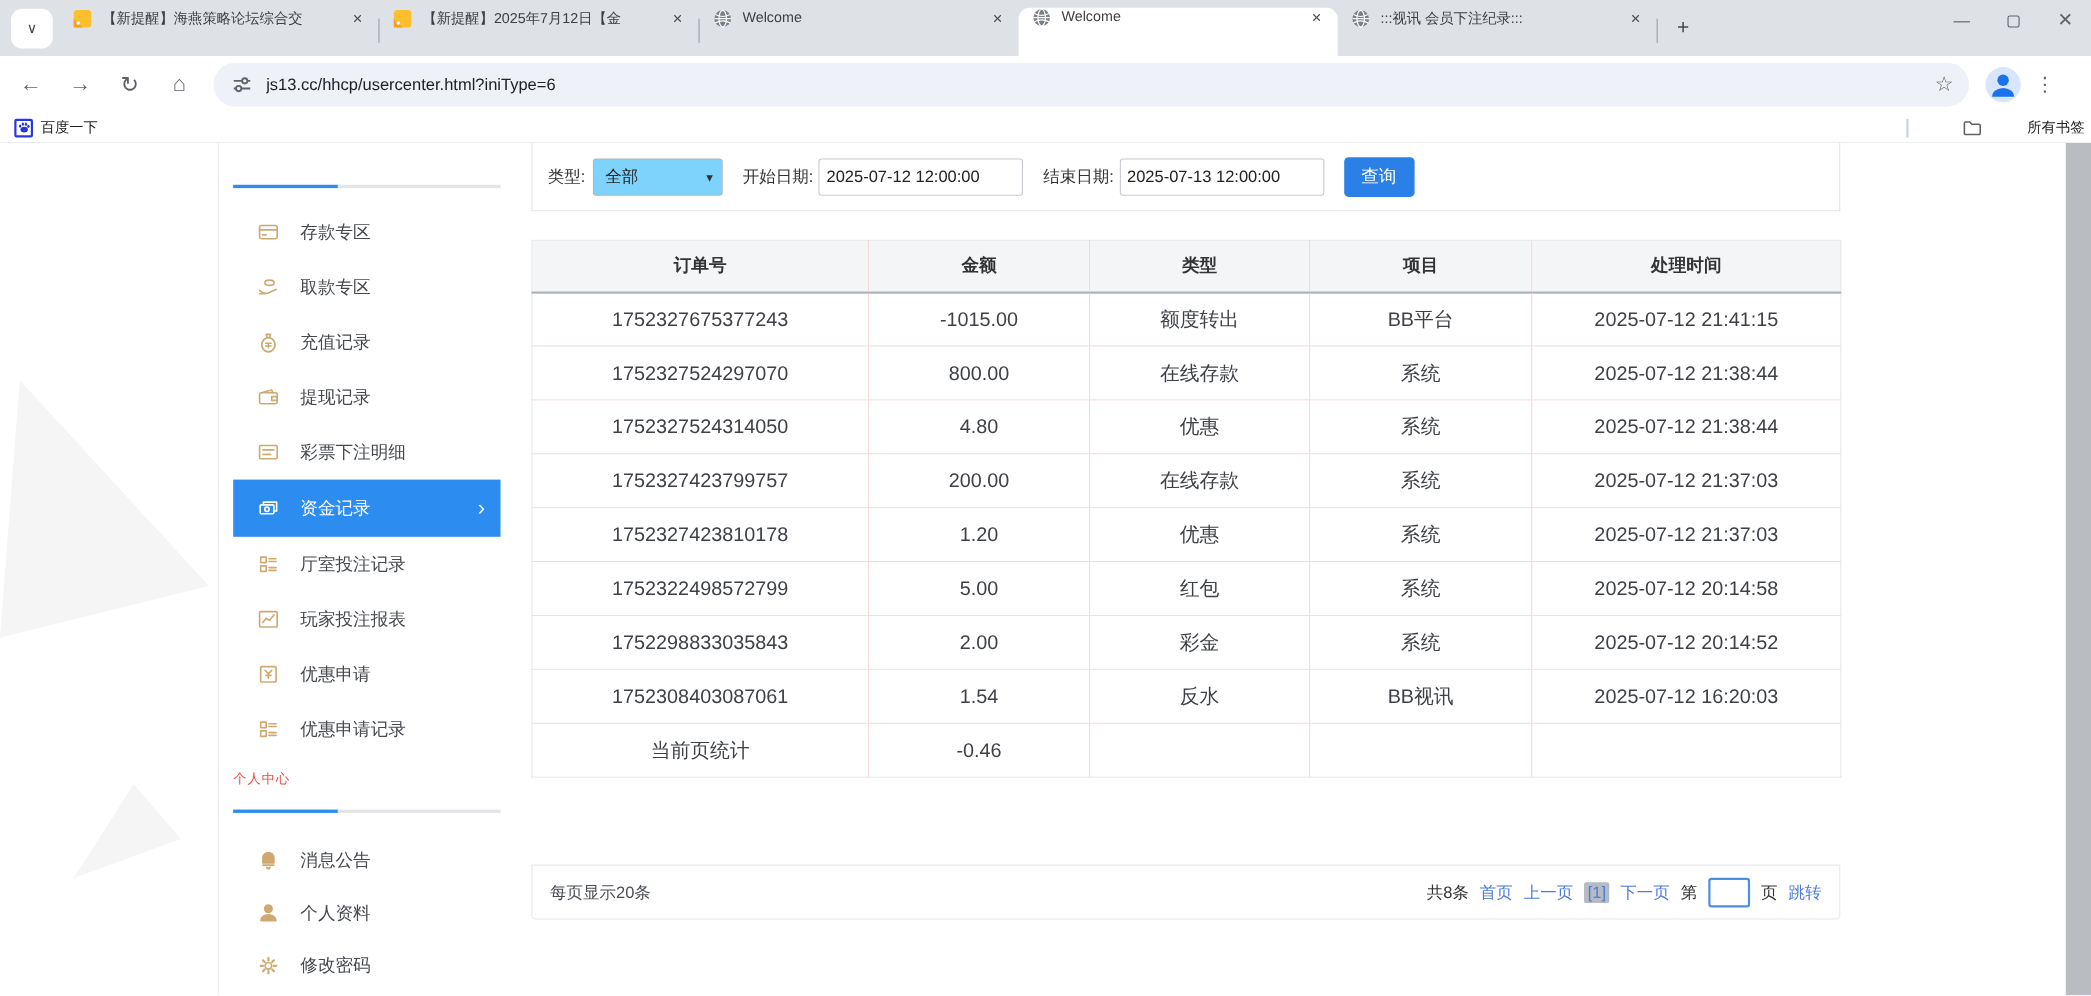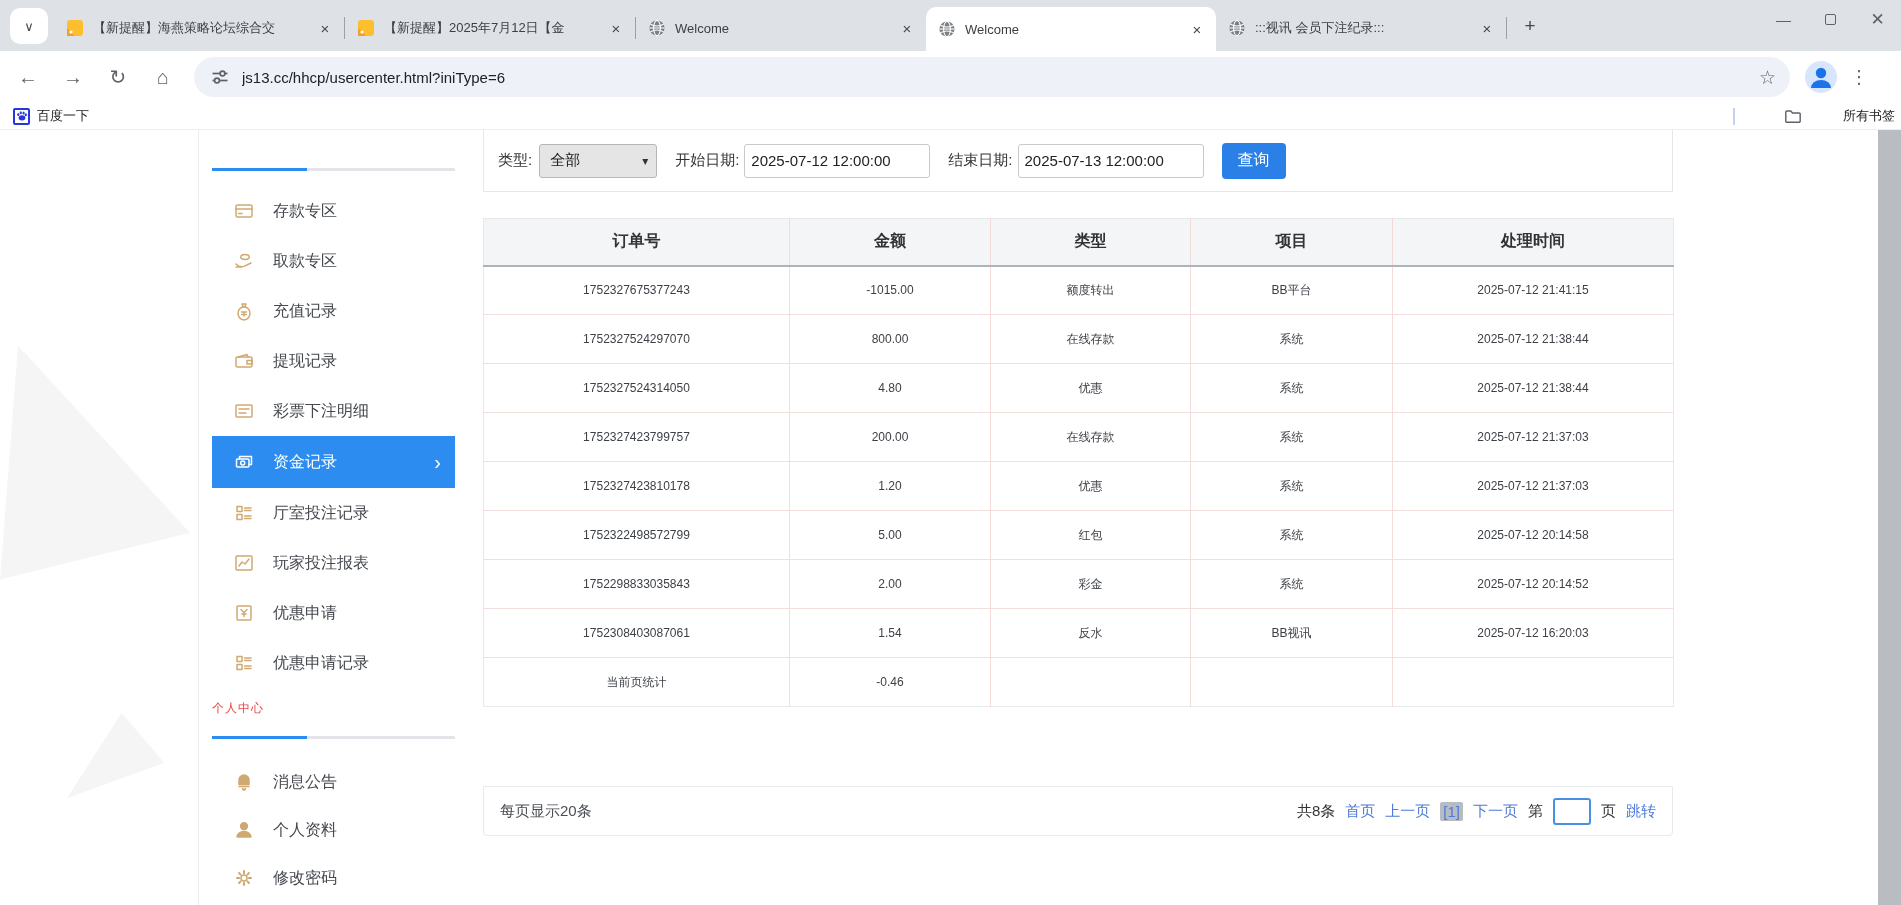--- a/index.html
+++ b/index.html
@@ -6,21 +6,21 @@
   html,body { width:1901px; height:905px; overflow:hidden; background:#fff;
     font-family:"Liberation Sans","DejaVu Sans",sans-serif; }
   #screen { position:relative; width:1901px; height:905px; }
 
   
   #tabbar { position:absolute; left:0; top:0; width:1901px; height:51px;
     background:#dee1e6; display:flex; align-items:flex-end; }
   .tab-dropdown { width:38px; height:36px; margin:0 6px 7px 10px; background:#fff;
     border-radius:10px; display:flex; align-items:center; justify-content:center;
     color:#45484d; font-size:13px; }
-  .tab { width:290px; height:40px; display:flex; align-items:center; padding:0 10px 0 12px;
+  .tab { width:290px; height:40px; display:flex; padding:0 10px 0 12px;
     color:#3c4043; font-size:13px; margin-bottom:3px; border-radius:8px; }
   .tab.active { background:#fff; height:44px; margin-bottom:0; border-radius:10px 10px 0 0; }
   .tab .favicon { width:18px; height:18px; flex:0 0 18px; margin-right:9px; }
   .tab .favicon svg { width:18px; height:18px; display:block; }
   .tab .tab-title { flex:1; white-space:nowrap; overflow:hidden; text-overflow:clip; }
   .tab .tab-close { width:18px; height:18px; flex:0 0 18px; margin-left:8px; display:flex;
     align-items:center; justify-content:center; color:#45484d; font-size:15px; border-radius:50%; }
   .tab-sep { width:1px; height:22px; background:#9aa0a6; margin:0 0 12px 0; flex:0 0 1px; }
   .new-tab { width:30px; height:30px; margin:0 0 10px 8px; display:flex; align-items:center;
     justify-content:center; color:#45484d; font-size:19px; border-radius:50%; }
@@ -90,36 +90,36 @@
 
   
   #main { position:absolute; left:483px; top:0; width:1190px; }
 
   #filterbox { position:absolute; left:0; top:0; width:1190px; height:62px;
     border-left:1px solid #e5e7ea; border-right:1px solid #e5e7ea; border-bottom:1px solid #e5e7ea;
     display:flex; align-items:center; padding-left:14px; }
   .f-label { font-size:15px; color:#333; }
   #type-select { width:118px; height:34px; border:1px solid #b4b8bd; border-radius:3px;
     margin-left:7px; display:flex; align-items:center; padding:0 8px 0 10px; font-size:15px;
-    color:#222; background:#e5e5e5; }
+    color:#222; background:#7dd3fc; }
   #type-select .sel-arrow { margin-left:auto; font-size:12px; color:#333; }
   .date-input { width:186px; height:34px; border:1px solid #c6cacf; border-radius:3px;
     font-size:15px; color:#222; padding:0 6px; font-family:"Liberation Sans","DejaVu Sans",sans-serif; }
   #start-label { margin-left:18px; } #end-label { margin-left:18px; }
   .date-input { margin-left:5px; }
   #search-btn { margin-left:18px; width:64px; height:36px; border:none; border-radius:4px;
     color:#fff; font-size:16px; font-family:inherit; }
 
   
   #records-table { position:absolute; left:0; top:88px; width:1190px; border-collapse:collapse;
     table-layout:fixed; border:1px solid #e7e9ec; }
   #records-table th { height:47px; background:#f4f5f7; font-size:16px; font-weight:bold; color:#333;
     border-bottom:2px solid #aeb2b9; border-right:1px solid #f2dada; text-align:center; }
   #records-table th:last-child { border-right:none; }
-  #records-table td { height:49px; font-size:12px; color:#3d4147; text-align:center;
+  #records-table td { height:49px; font-size:18px; color:#3d4147; text-align:center;
     border-right:1px solid #f6dbdb; border-bottom:1px solid #f3dede; background:#fff; }
   #records-table td:last-child { border-right:none; }
   #records-table tr:last-child td { border-bottom:none; }
 
   
   #pager { position:absolute; left:0; top:656px; width:1190px; height:50px;
     border:1px solid #e7e9ec; border-radius:0 0 4px 4px; display:flex; align-items:center;
     padding:0 16px; background:#fff; }
   #page-size { font-size:15px; color:#4a4e54; }
   #pager-right { margin-left:auto; display:flex; align-items:center; font-size:15px; color:#333; }

